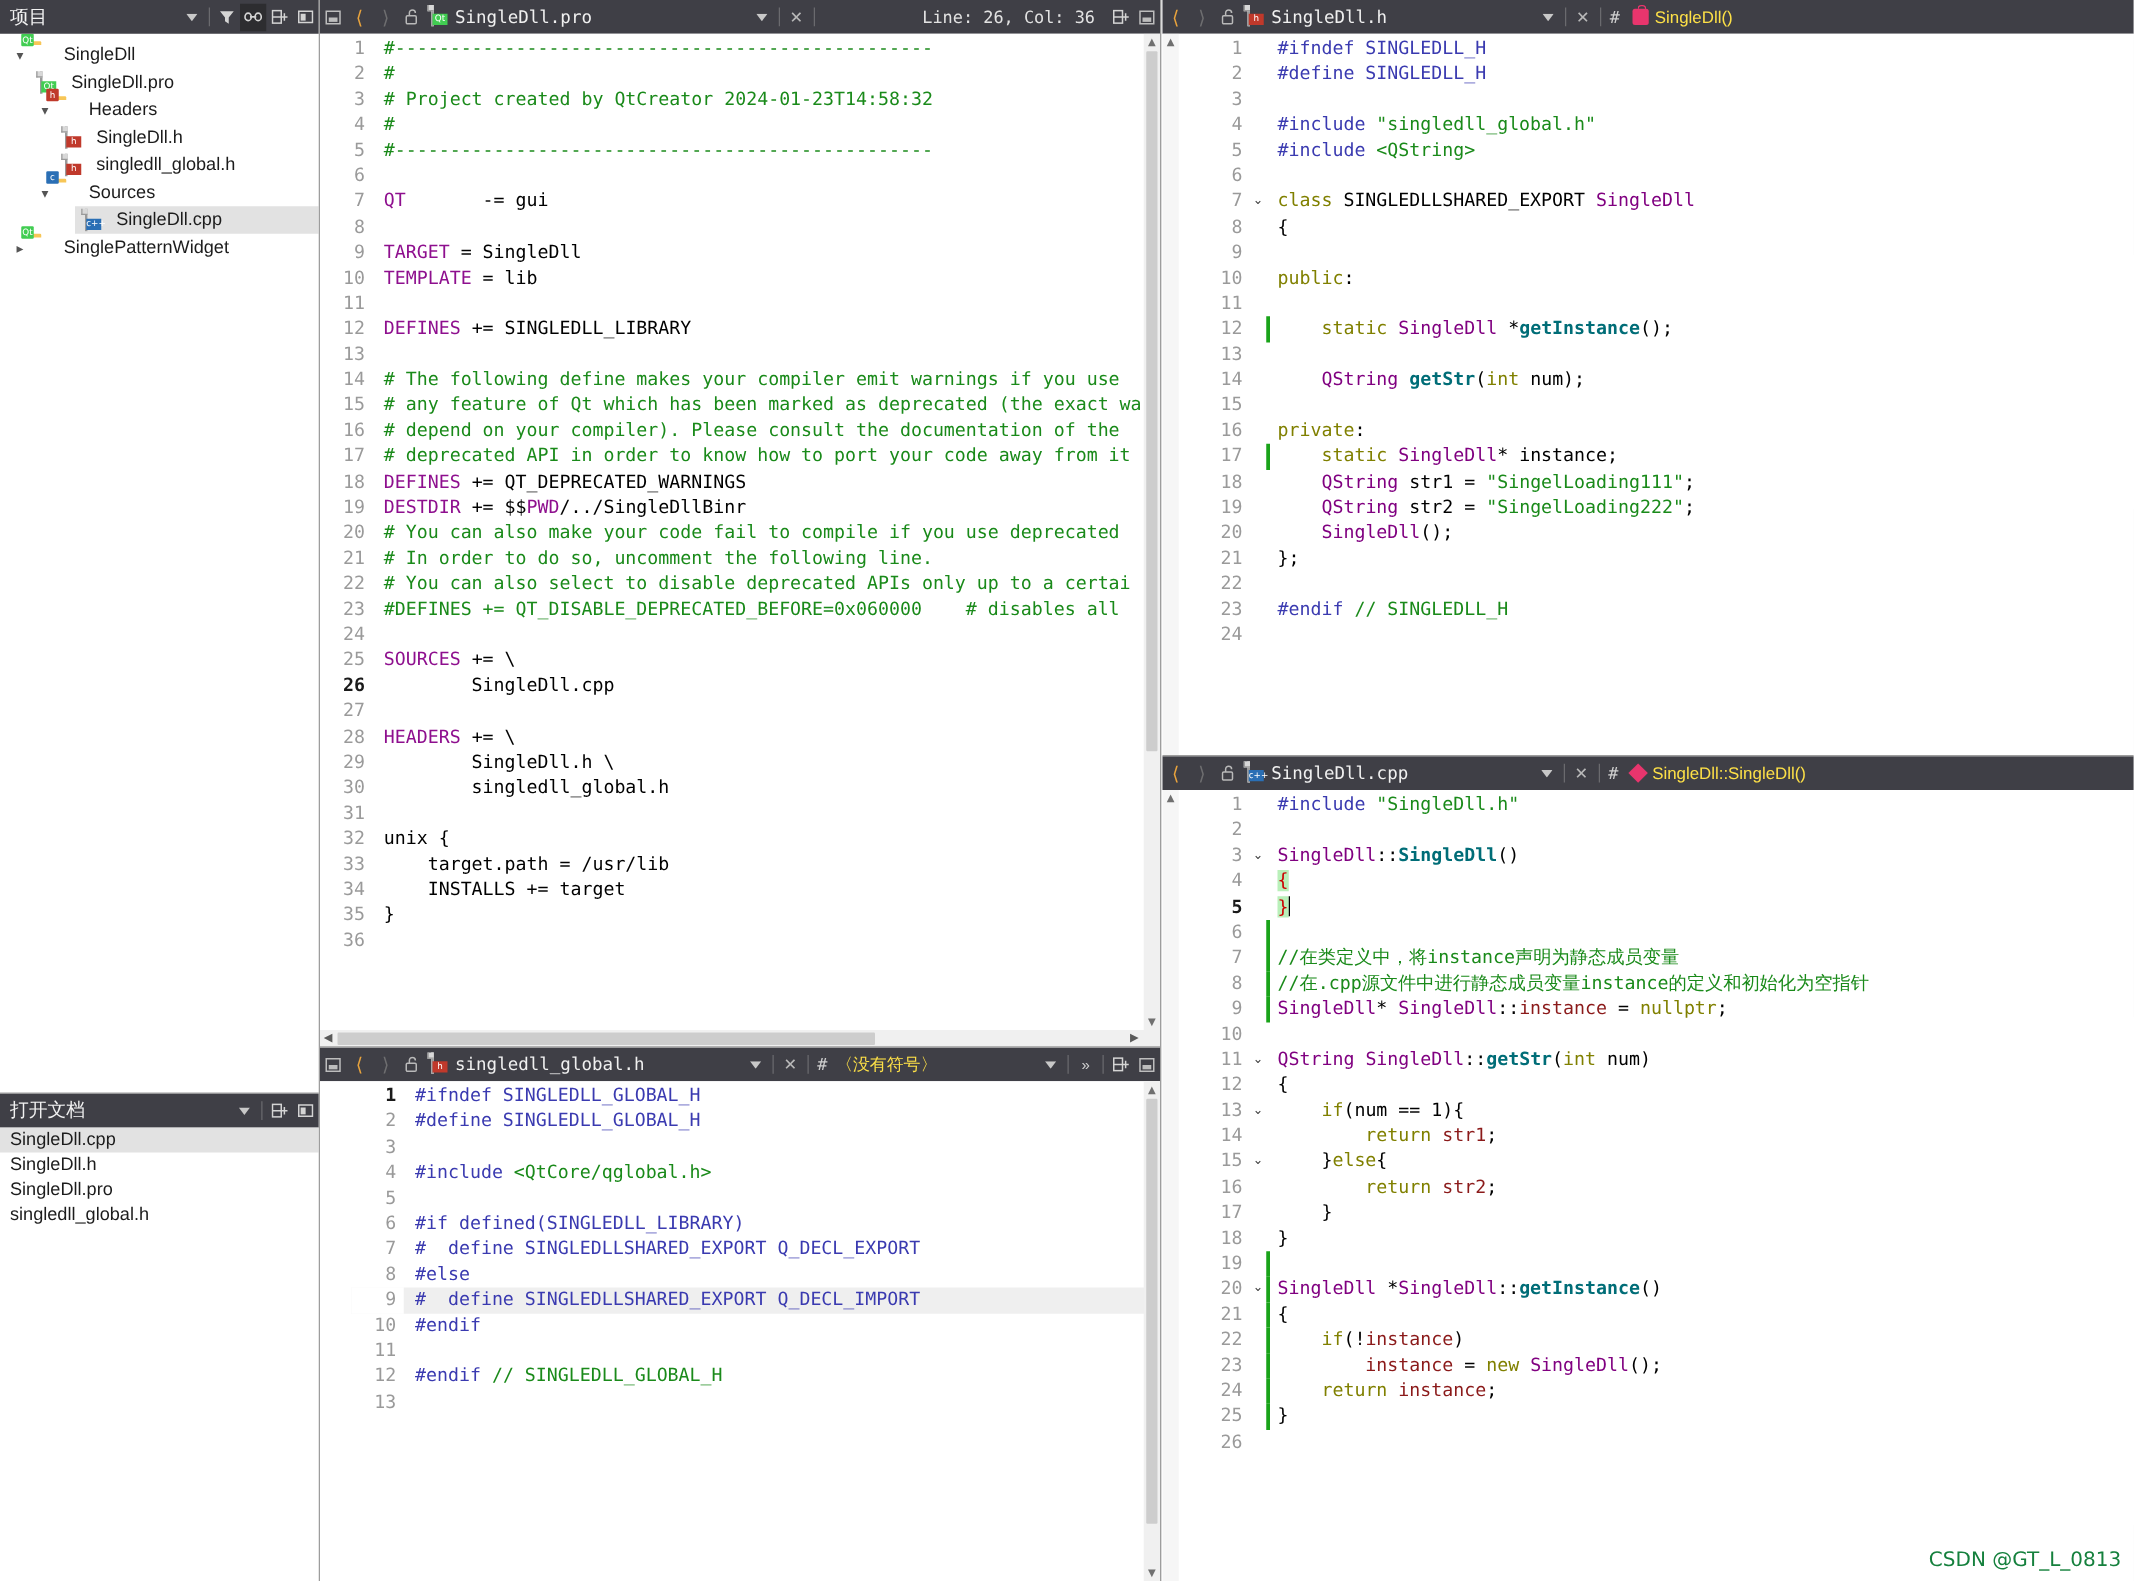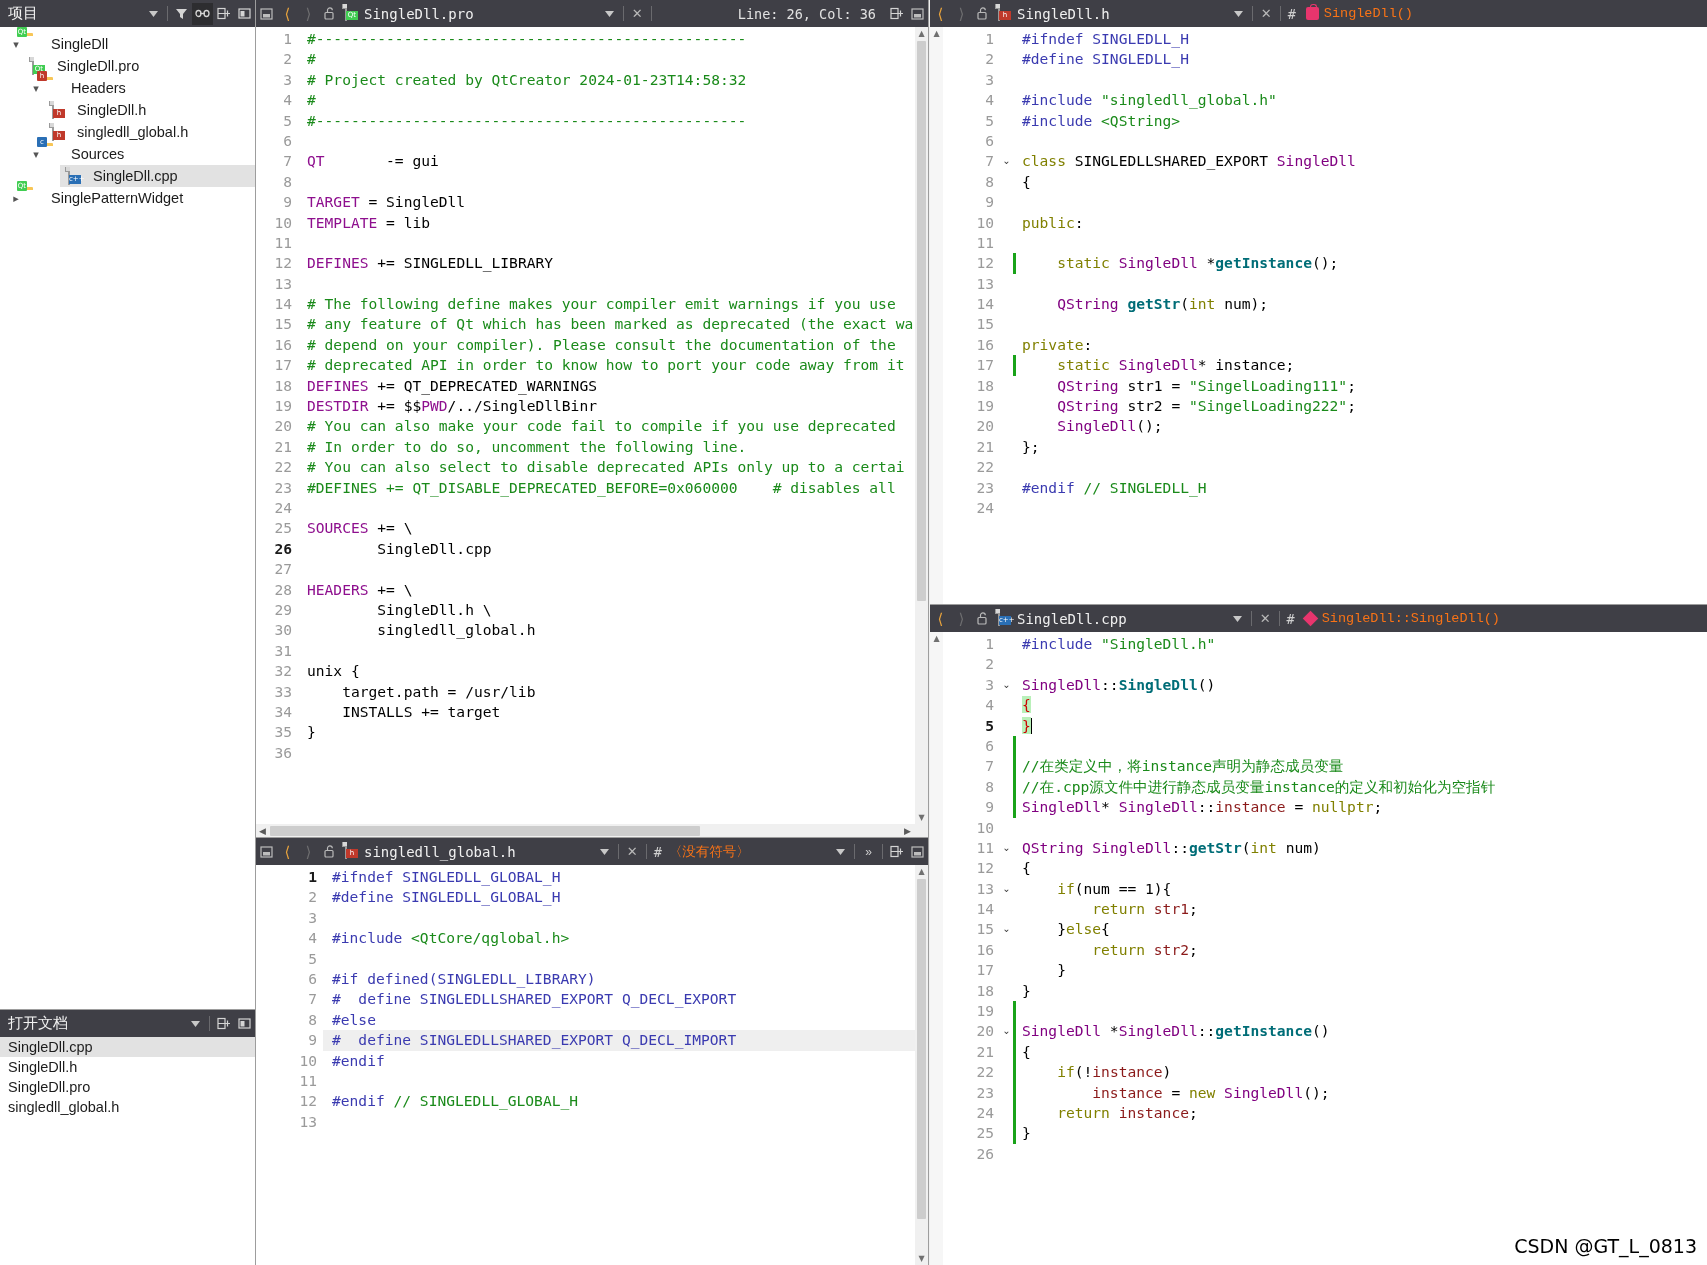--- a/index.html
+++ b/index.html
@@ -68,21 +68,21 @@
 
   
   .sheet { width:14px; height:17px; background:#fdfdfd; border:1px solid #9a9a9a; position:relative; }
   .sheet .corner { position:absolute; right:-1px; top:-1px; width:5px; height:5px; background:#d8d8d8; border-left:1px solid #9a9a9a; border-bottom:1px solid #9a9a9a;}
   .sheet .tag { position:absolute; left:0; bottom:0; width:12px; height:9px; font-size:7px; line-height:9px; text-align:center; color:#fff; font-family:"DejaVu Sans",sans-serif;}
   .tag-h { background:#c0392b; }
   .tag-cpp { background:#2a6fb5; font-size:6px; }
   .tag-qt { background:#41cd52; }
 
   .opendocs {
-    height: 256px; flex: 0 0 auto;
+    height: 391px; flex: 0 0 auto;
     border-top: 1px solid #9d9d9d; display:flex; flex-direction:column;
     background:#ffffff;
   }
   .odlist { flex:1 1 auto; font-size:14.5px; color:#1c1c1c; overflow:hidden;}
   .odrow { height:20px; line-height:20px; padding-left:8px; white-space:nowrap; }
   .odrow.sel { background:#e2e2e2; }
 
   
   .center {
     position:absolute; left:256px; top:0; width:672px; height:838px;
@@ -145,32 +145,32 @@
   
   .vsb { position:absolute; right:0; top:0; width:13px; bottom:0; background:#f0f0f0; }
   .vsb .thumb { position:absolute; left:2px; width:9px; background:#cdcdcd; border-radius:1px; }
   .vsb .ar { position:absolute; left:0; width:13px; height:13px; color:#707070; font-size:8px; text-align:center; line-height:13px; font-family:"DejaVu Sans",sans-serif;}
   .hsb { height:14px; background:#f0f0f0; position:relative; flex:0 0 auto; display:flex; align-items:center;}
   .hsb .thumb { position:absolute; height:10px; top:2px; background:#cdcdcd; border-radius:1px;}
   .hsb .ar { width:13px; text-align:center; color:#5a5a5a; font-size:9px; font-family:"DejaVu Sans",sans-serif;}
 
   .lineinfo { color:#e2e2e2; font-size:13.5px; padding-right:10px; font-family:"DejaVu Sans Mono", monospace; }
   .fname { font-family:"DejaVu Sans Mono", monospace; font-size:14px; color:#f0f0f0; padding-left:4px;}
-  .symb { font-family:Liberation Mono, monospace; font-size:13.5px; color:#f97316; padding-left:3px; }
+  .symb { font-family:Liberation Sans, sans-serif; font-size:13.5px; color:#fde047; padding-left:3px; }
   .hash { color:#cfcfcf; font-size:13.5px; padding:0 4px; font-family:"DejaVu Sans Mono",monospace;}
 
   .tabicon { width:15px; height:17px; margin-left:5px; flex:0 0 auto; position:relative;}
 
   .diamond { width:11px; height:11px; background:#e8356d; transform:rotate(45deg); display:inline-block; margin:0 3px 0 6px; flex:0 0 auto;}
   .lockpink { width:13px; height:13px; background:#e8356d; border-radius:2px; display:inline-block; margin:0 2px 0 6px; flex:0 0 auto; position:relative;}
   .lockpink:before{content:""; position:absolute; left:4px; top:-3px; width:5px; height:5px; border:1.5px solid #e8356d; border-bottom:none; border-radius:3px 3px 0 0;}
 
   .watermark {
     position:absolute; right:10px; bottom:8px;
-    color:#000000; font-size:19px; font-family:"DejaVu Sans", sans-serif;
+    color:#15803d; font-size:16px; font-family:"DejaVu Sans", sans-serif;
   }
   .divider-v { position:absolute; width:1px; background:#9d9d9d; }
   .divider-h { position:absolute; height:1px; background:#9d9d9d; }
 </style>
 </head>
 <body>
 
 <div class="app">
 
   <div class="leftcol">

